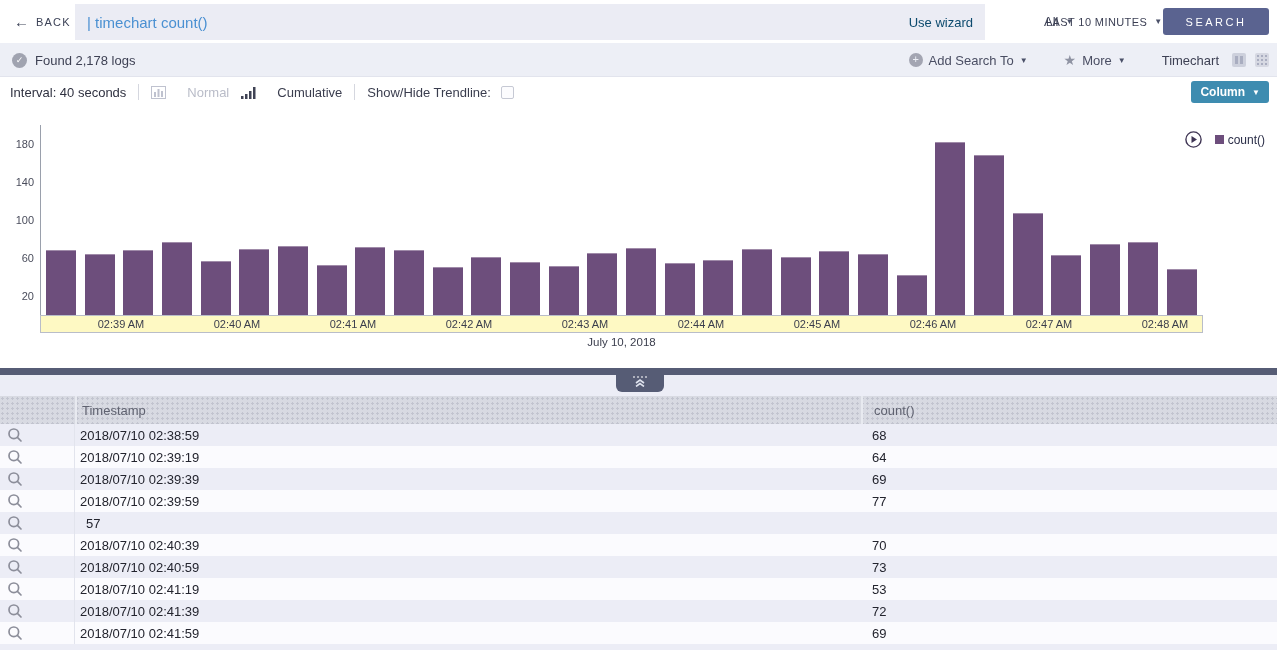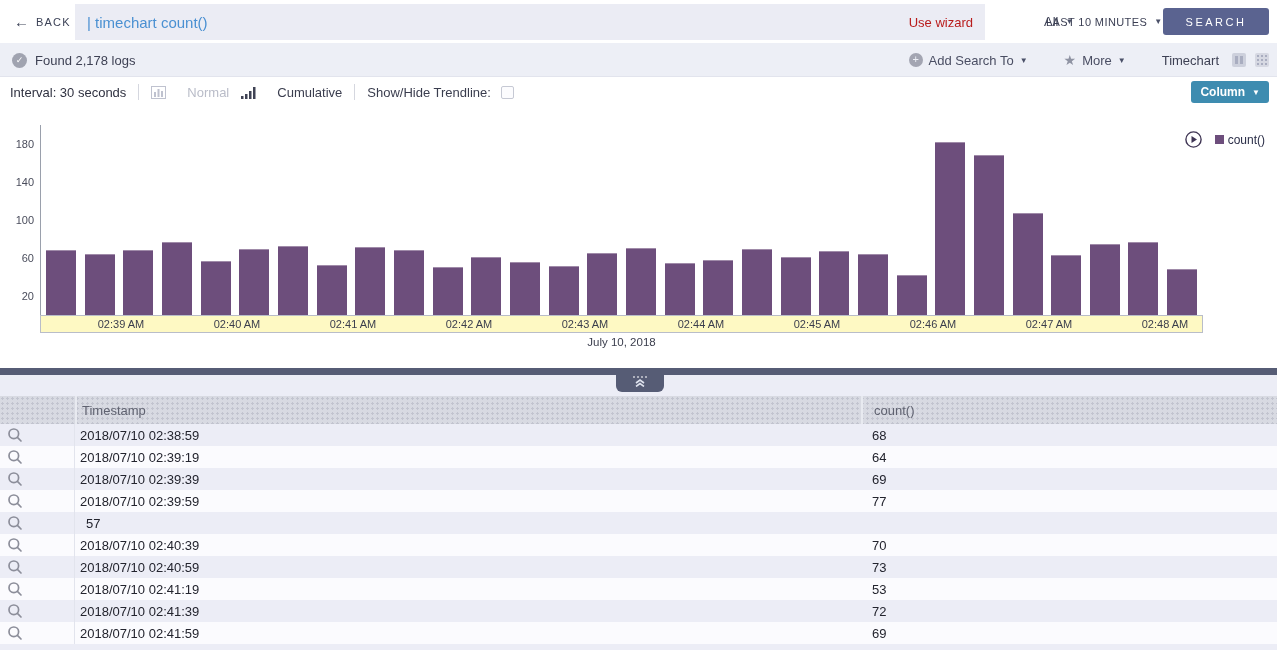--- a/index.html
+++ b/index.html
@@ -9,21 +9,21 @@
     font-family:"Liberation Sans", sans-serif;
     background:#ecedf6; color:#3b3f54;
   }
   
   .topbar { position:absolute; top:0; left:0; width:1277px; height:43px; background:#fff; }
   .back-btn { position:absolute; left:0; top:0; height:43px; display:flex; align-items:center; gap:7px; padding:0 16px 0 14px; cursor:pointer; }
   .back-arrow { font-size:15px; color:#3c4257; line-height:1; }
   .back-label { font-size:11px; font-weight:normal; letter-spacing:1.2px; color:#3c4257; }
   .query-box { position:absolute; left:75px; top:4px; width:910px; height:36px; background:#ebecf4; display:flex; align-items:center; padding:0 12px; }
   .query-text { color:#4a90d2; font-size:15px; white-space:pre; }
-  .use-wizard { margin-left:auto; color:#b91c1c; font-size:13px; cursor:pointer; }
+  .use-wizard { margin-left:auto; color:#0c4a6e; font-size:13px; cursor:pointer; }
   .dd { position:absolute; top:0; height:43px; display:flex; align-items:center; gap:7px; cursor:pointer; color:#3b3f54; }
   .dd-scope { left:998px; font-size:13px;margin-left:46px; }
   .dd-time  { left:1046px; font-size:11px; letter-spacing:.4px; }
   .caret { font-size:8px; color:#4a5068; }
   .search-btn { position:absolute; left:1163px; top:8px; width:106px; height:27px; background:#5a6390; border-radius:3px; color:#fff; font-size:11px; letter-spacing:2.5px; display:flex; align-items:center; justify-content:center; cursor:pointer; }
   
   .statusbar { position:absolute; top:43px; left:0; width:1277px; height:34px; background:#edeff6; border-bottom:1px solid #e2e4ed; }
   .found { position:absolute; left:12px; top:0; height:34px; display:flex; align-items:center; gap:8px; }
   .check-circle { width:15px; height:15px; border-radius:50%; background:#a0a3b0; color:#fff; font-size:9px; display:flex; align-items:center; justify-content:center; }
   .found-text { font-size:13px; color:#3e4154; }
@@ -129,21 +129,21 @@
     <div class="view-icon">
         <i class="vbar"></i>
         <i class="vbar"></i>
       </div>
     <div class="view-icon grid"></div>
   </div>
 </div>
 
 <div class="controls">
   <div class="controls-left">
-    <span class="interval-label">Interval: 30 seconds</span>
+    <span class="interval-label">Interval: 40 seconds</span>
     <span class="ctl-sep"></span>
     <div class="mode disabled">
       <svg width="15" height="13" viewBox="0 0 15 13">
         <rect x="0.5" y="0.5" width="14" height="12" fill="none" stroke="#bfc2cf"></rect>
         <rect x="3" y="6" width="2" height="5" fill="#bfc2cf"></rect>
         <rect x="6.5" y="3" width="2" height="8" fill="#bfc2cf"></rect>
         <rect x="10" y="5" width="2" height="6" fill="#bfc2cf"></rect>
       </svg>
       <span>Normal</span>
     </div>

